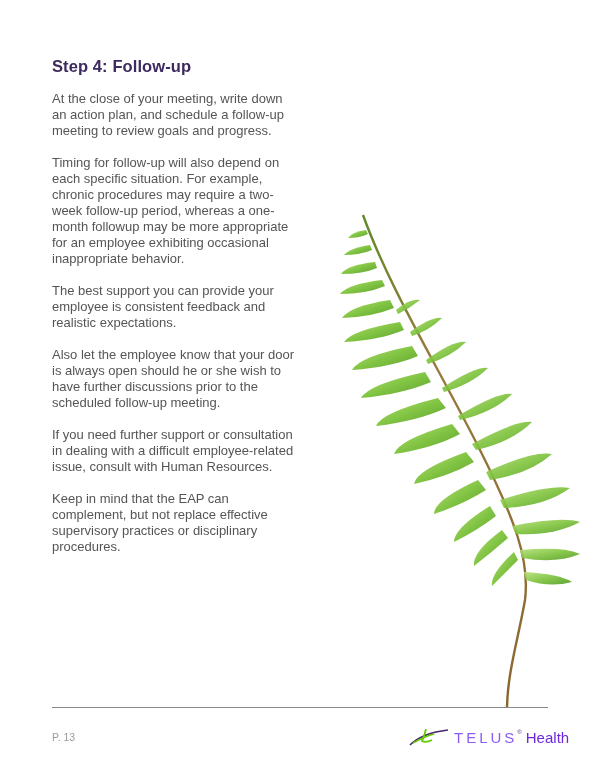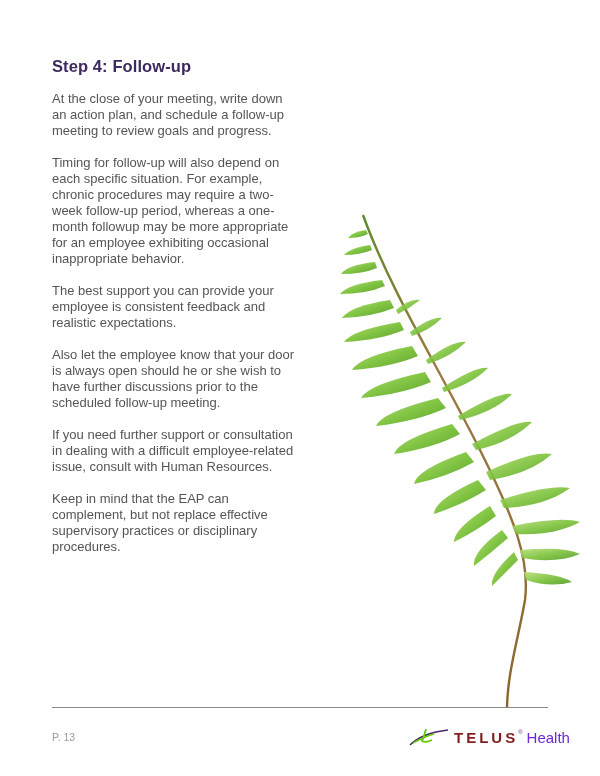--- a/index.html
+++ b/index.html
@@ -21,21 +21,21 @@
   .rule {
     position:absolute; left:52px; top:707px; width:496px; height:1px; background:#8a8a8a;
   }
   .page-num {
     position:absolute; left:52px; top:731px; font-size:10.5px; color:#9a9a9a;
   }
   .logo {
     position:absolute; left:408px; top:726px; height:22px; display:flex; align-items:center;
   }
   .logo .telus {
-    font-weight:bold; font-size:15px; letter-spacing:3px; color:#7f1d1d; margin-left:4px;
+    font-weight:normal; font-size:15px; letter-spacing:3px; color:#8b5cf6; margin-left:4px;
   }
   .logo .health {
     font-size:15px; color:#6d28d9; margin-left:4px;
   }
 </style>
 </head>
 <body>
 
 <h1 class="title">Step 4: Follow-up</h1>
 

